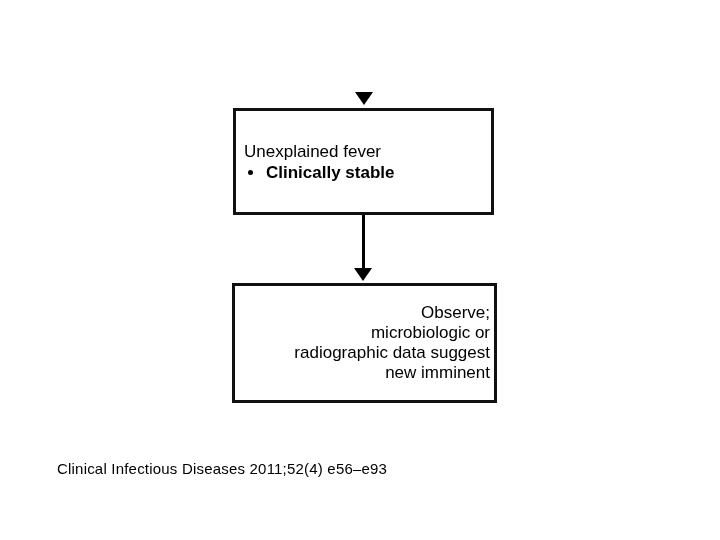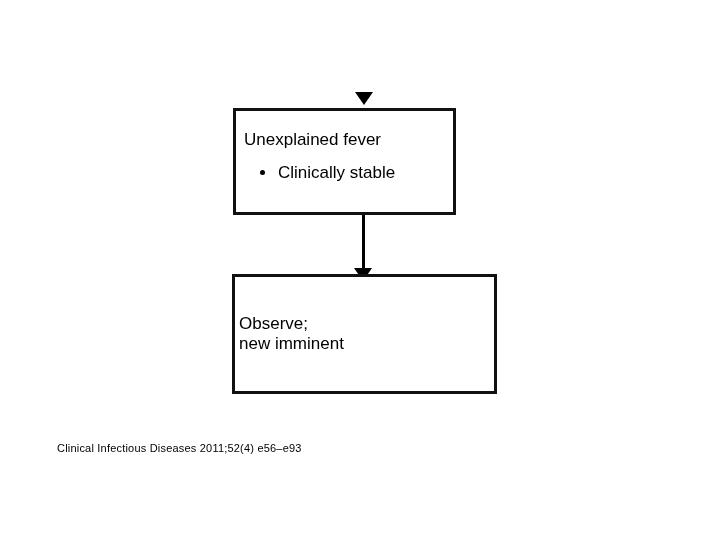--- a/index.html
+++ b/index.html
@@ -33,35 +33,36 @@
     border: 3px solid #111111;
     display: flex;
     flex-direction: column;
     justify-content: center;
   }
 
   
   #node-fever {
     left: 233px;
     top: 108px;
-    width: 223px;
+    width: 261px;
     height: 107px;
     padding: 4px 16px 4px 8px;
     align-items: flex-start;
   }
   #node-fever .node-heading {
     font-size: 17px;
     line-height: 21px;
     letter-spacing: 0px;
     white-space: nowrap;
   }
   #node-fever .bullet-list {
     list-style: none;
-    margin: 12px;
+    margin: 0;
     padding: 0;
+    font-weight: bold;
   }
   #node-fever .bullet-list li {
     position: relative;
     padding-left: 22px;
     font-size: 17px;
     line-height: 21px;
   }
   #node-fever .bullet-list li .bullet-dot {
     position: absolute;
     left: 4px;
@@ -72,25 +73,25 @@
     border-radius: 50%;
   }
   #node-fever .bullet-list li .cont-line {
     display: block;
     padding-left: 2px;
   }
 
   
   #node-observe {
     left: 232px;
-    top: 274px;
+    top: 283px;
     width: 265px;
     height: 120px;
     padding: 3px 4px;
-    align-items: flex-start;
+    align-items: flex-end;
     text-align: center;
   }
   #node-observe .obs-line {
     font-size: 17px;
     line-height: 20px;
     white-space: nowrap;
   }
 
   
   .conn-line {
@@ -117,22 +118,22 @@
   }
   #arrow-into-observe {
     left: 354px;
     top: 268px;
   }
 
   
   #citation {
     position: absolute;
     left: 57px;
-    top: 442px;
-    font-size: 11px;
+    top: 463px;
+    font-size: 15px;
     line-height: 12px;
     letter-spacing: 0.2px;
     white-space: nowrap;
     color: #000000;
   }
 </style>
 </head>
 <body>
 
 <div id="slide">
@@ -151,18 +152,20 @@
       </li>
 
     </ul>
   </div>
 
   <div class="conn-line" id="conn-1-2-stem"></div>
   <div class="arrow-head" id="arrow-into-observe"></div>
 
   <div class="flow-node" id="node-observe">
     <div class="obs-line">Observe;</div>
+    <div class="obs-line">microbiologic or</div>
+    <div class="obs-line">radiographic data suggest</div>
     <div class="obs-line">new imminent</div>
   </div>
 
   <div id="citation">Clinical Infectious Diseases 2011;52(4) e56–e93</div>
 
 </div>
 
 </body></html>

